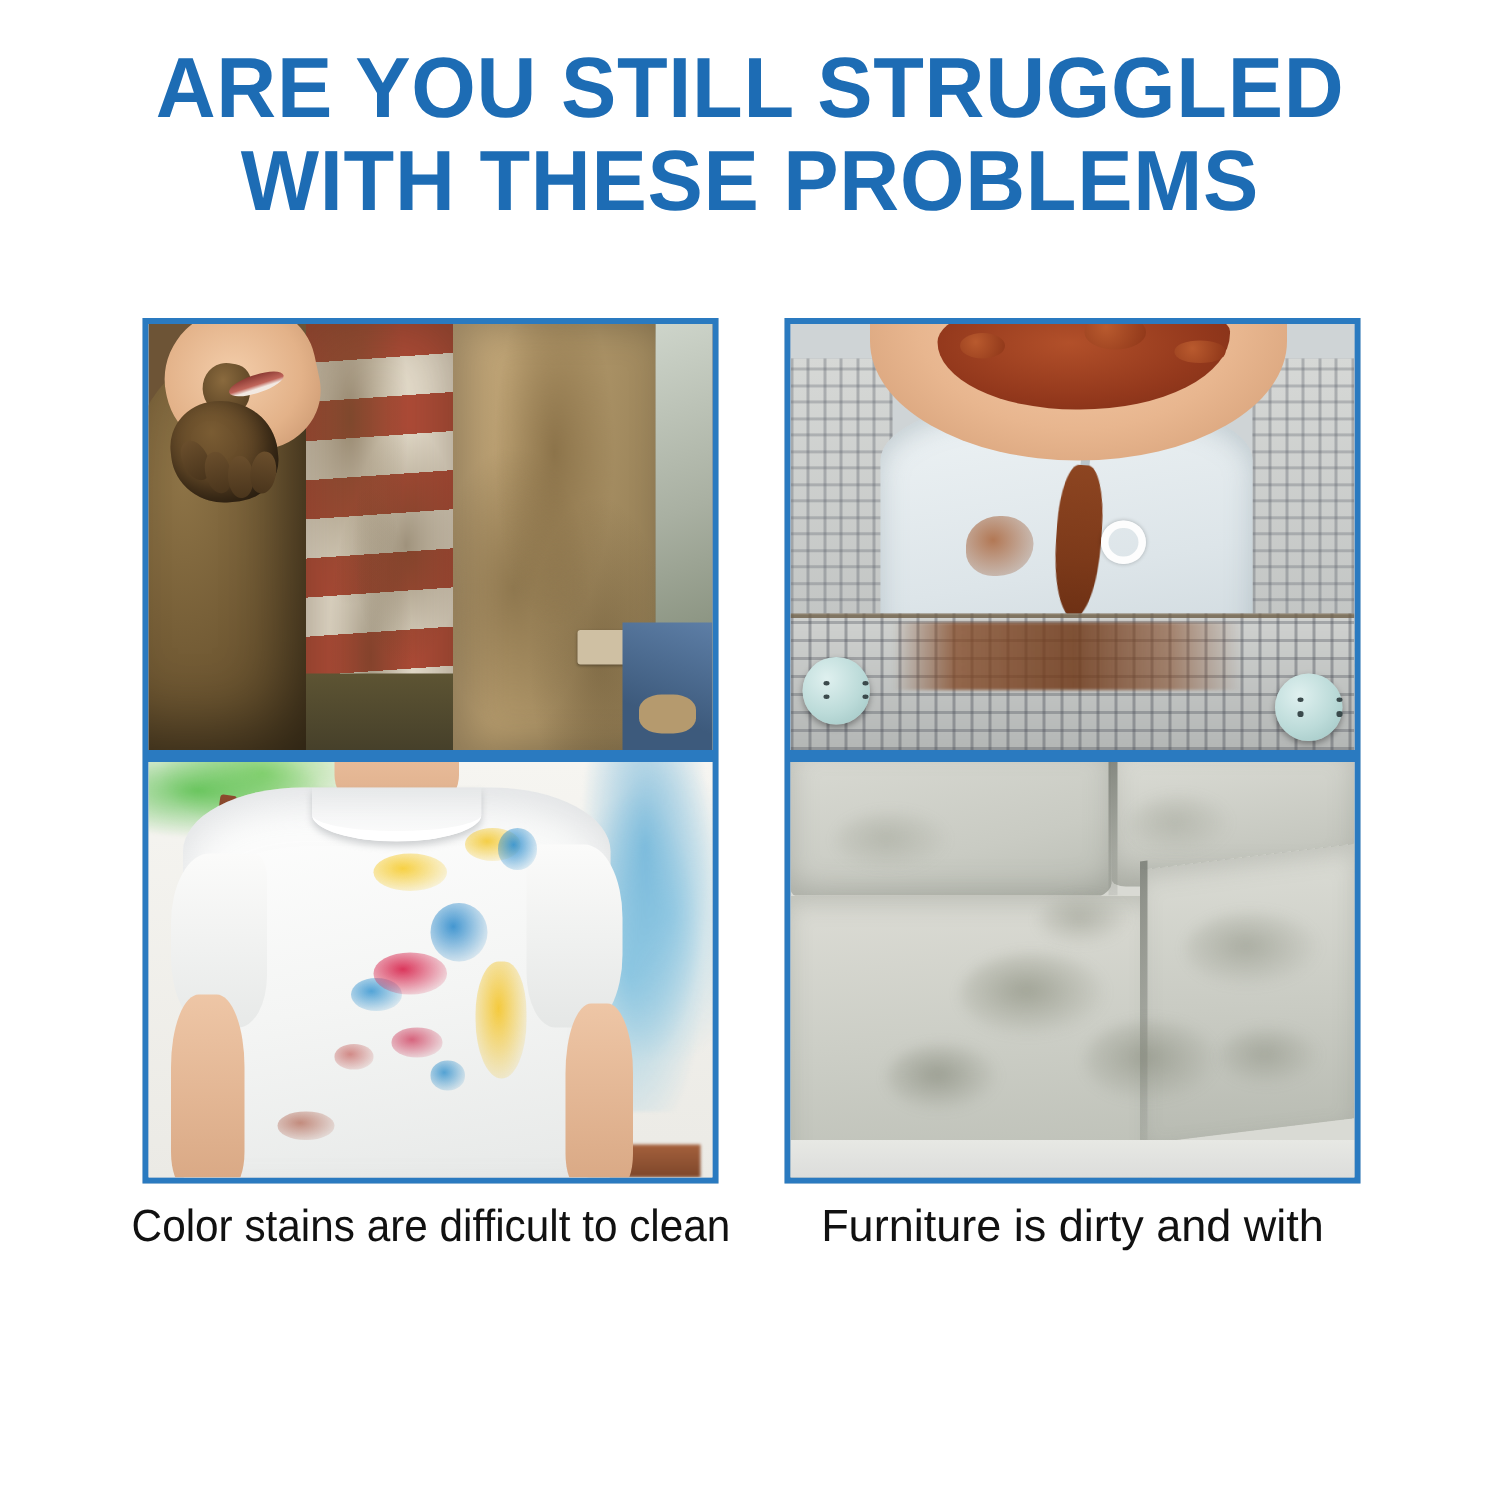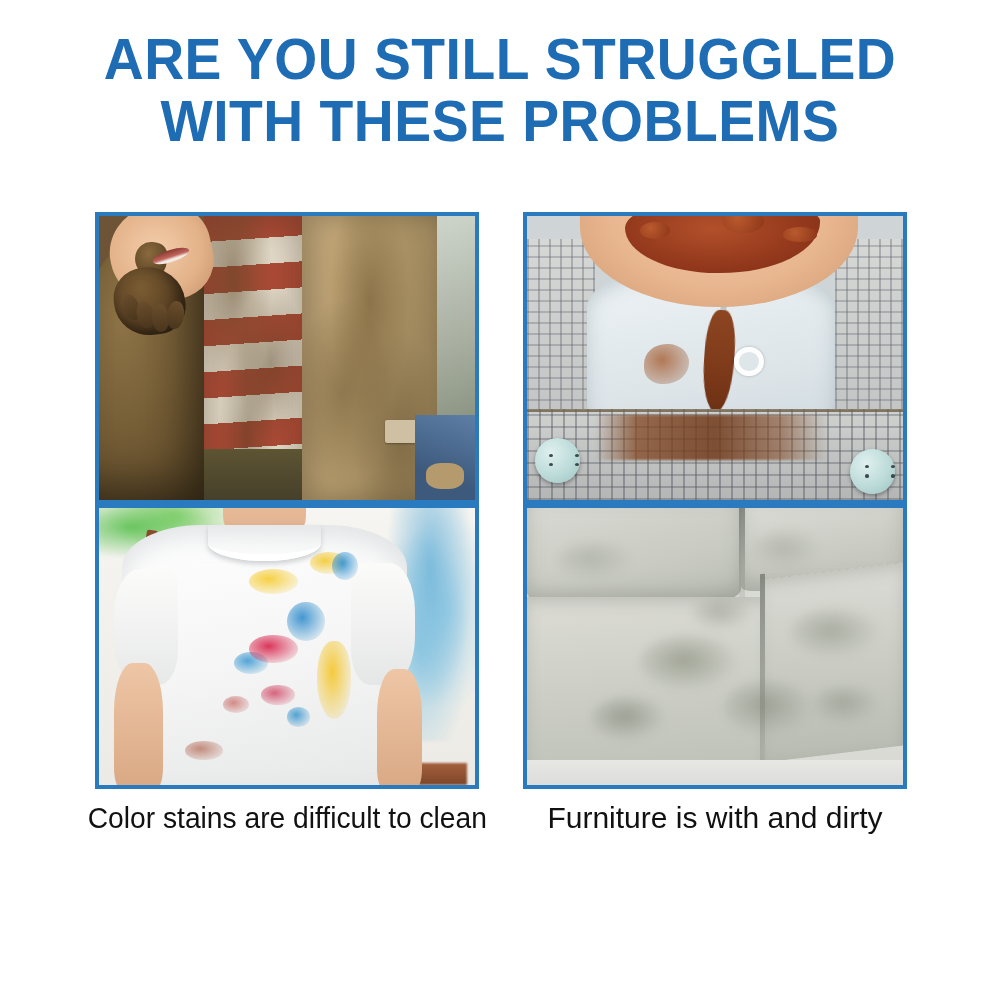--- a/index.html
+++ b/index.html
@@ -548,17 +548,17 @@
           <div class="stain st1"></div>
           <div class="stain st2"></div>
           <div class="stain st3"></div>
           <div class="stain st4"></div>
           <div class="stain st5"></div>
           <div class="stain st6"></div>
           <div class="stain st7"></div>
           <div class="stain st8"></div>
         </div>
       </div>
-      <div class="caption">Furniture is with and dirty</div>
+      <div class="caption">Furniture is dirty and with</div>
     </div>
 
   </div>
 </div>
 
 </body></html>

